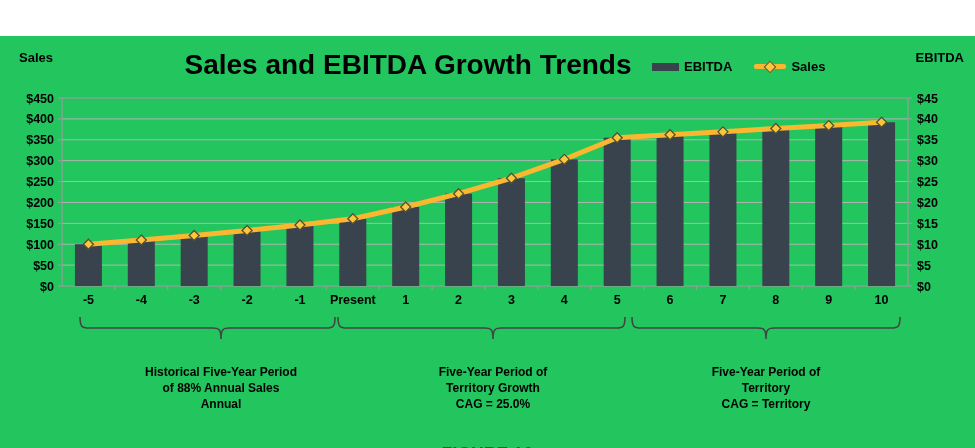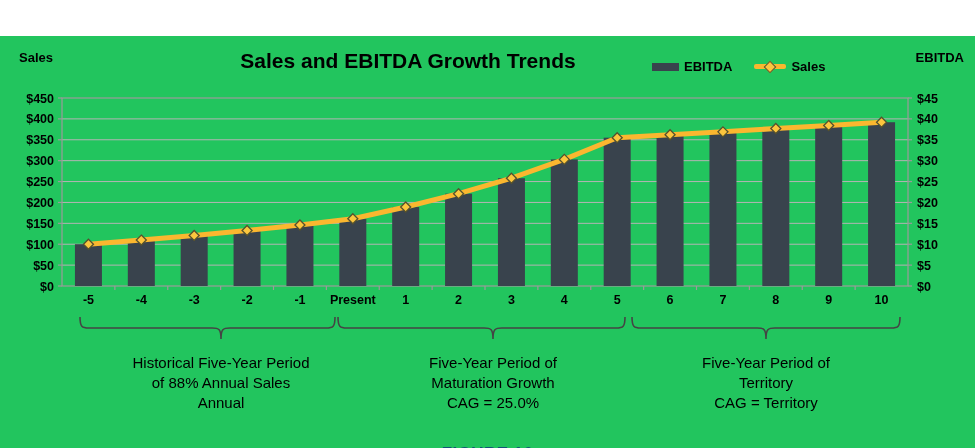--- a/index.html
+++ b/index.html
@@ -2,33 +2,33 @@
 <html><head>
 <meta charset="utf-8">
 <style>
   html,body{margin:0;padding:0;background:#fff;}
   .stage{position:relative;width:975px;height:448px;background:#22c55e;
          font-family:"Liberation Sans",sans-serif;color:#000;overflow:hidden;margin-top:36px;}
   .corner-axis-title{position:absolute;top:14px;font-size:13px;font-weight:bold;}
   .corner-left{left:19px;}
   .corner-right{right:11px;}
   .chart-title{position:absolute;top:13px;left:408px;transform:translateX(-50%);
-               font-size:21px;font-weight:bold;white-space:nowrap;text-align:center;}
+               font-size:28px;font-weight:bold;white-space:nowrap;text-align:center;}
   .legend{position:absolute;top:23px;left:652px;display:flex;align-items:center;gap:22px;}
   .legend-item{display:flex;align-items:center;gap:5px;}
   .legend-item .lab{font-size:13px;font-weight:bold;}
   .sw-bar{width:27px;height:8px;background:#39434D;}
   .sw-line{position:relative;width:32px;height:5px;background:#FBB72F;border-radius:2px;}
   .sw-line .dia{position:absolute;left:50%;top:50%;width:7px;height:7px;
                 transform:translate(-50%,-50%) rotate(45deg);
                 background:#FCC63E;border:1.5px solid #55512E;}
   svg{position:absolute;left:0;top:0;}
   svg text{font-family:"Liberation Sans",sans-serif;font-weight:bold;font-size:12.5px;fill:#000;}
-  .annotation{position:absolute;top:317px;transform:translateX(-50%);
-              text-align:center;font-size:15px;font-weight:normal;line-height:1.33;}
+  .annotation{position:absolute;top:329px;transform:translateX(-50%);
+              text-align:center;font-size:12px;font-weight:bold;line-height:1.33;}
   .ann-1{left:221px;}
   .ann-2{left:493px;}
   .ann-3{left:766px;}
   .figure-caption{position:absolute;top:408px;left:0;width:100%;text-align:center;
                   font-size:17px;font-weight:bold;letter-spacing:.4px;}
 </style>
 </head>
 <body>
 
 <div class="stage">
@@ -171,21 +171,21 @@
       <path d="M 632 281 C 632 291 634 292 641 292 L 757 292 C 764 292 766 293 766 303 C 766 293 768 292 775 292 L 891 292 C 898 292 900 291 900 281" fill="none" stroke="#444444" stroke-width="1.6"></path>
     </svg>
 
   <div class="annotation ann-1">
     <div>Historical Five-Year Period</div>
     <div>of 88% Annual Sales</div>
     <div>Annual</div>
   </div>
   <div class="annotation ann-2">
     <div>Five-Year Period of</div>
-    <div>Maturation Growth</div>
+    <div>Territory Growth</div>
     <div>CAG = 25.0%</div>
   </div>
   <div class="annotation ann-3">
     <div>Five-Year Period of</div>
     <div>Territory</div>
     <div>CAG = Territory</div>
   </div>
 
   <div class="figure-caption" style="color: rgb(20, 83, 122);">FIGURE 16</div>
 </div>

